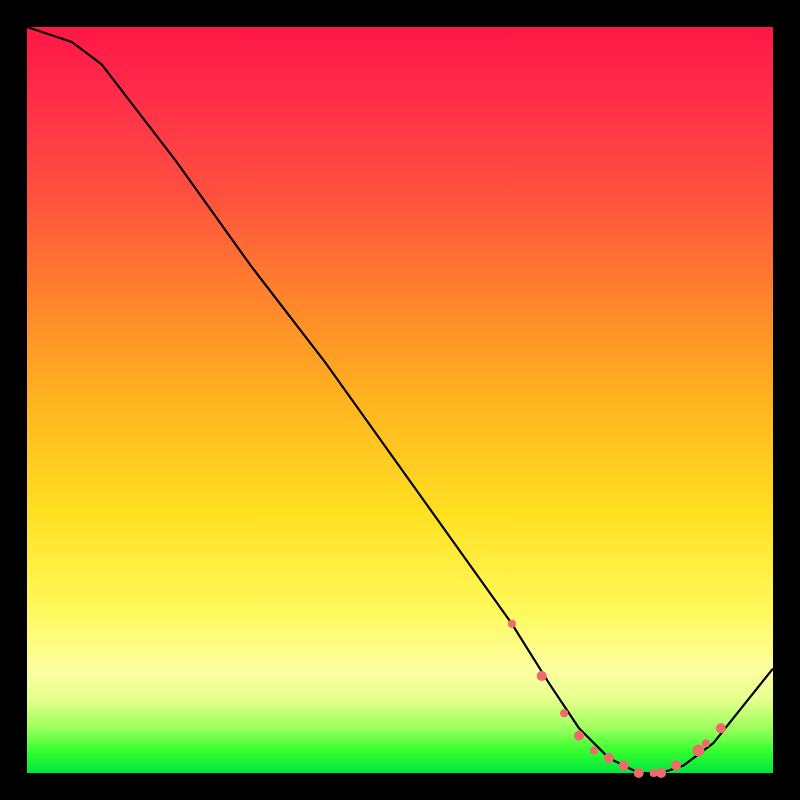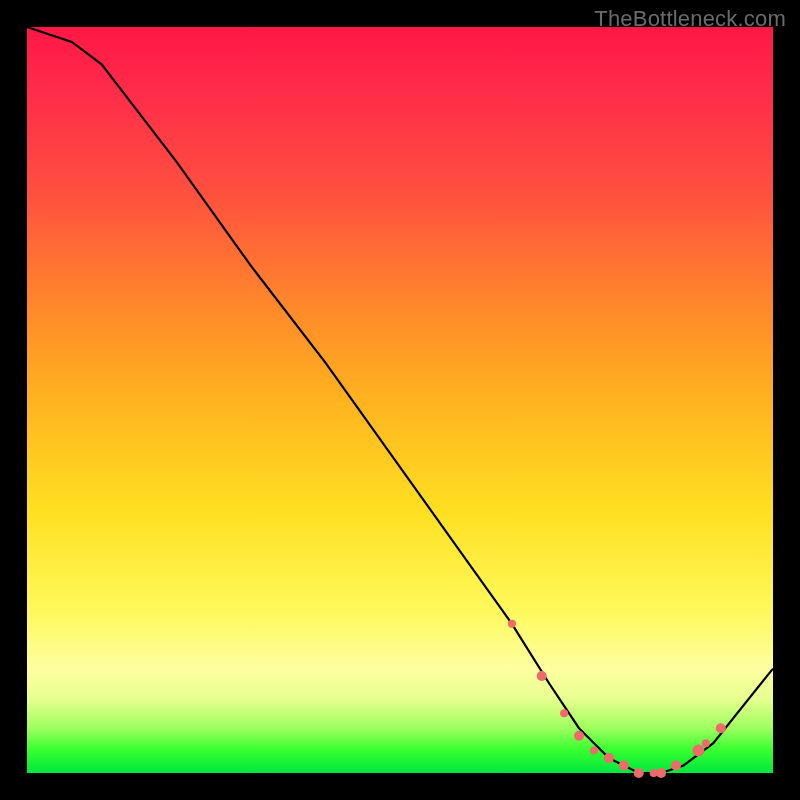--- a/index.html
+++ b/index.html
@@ -81,14 +81,13 @@
           <circle cx="611.7" cy="746.0" r="5" class="marker"></circle>
           <circle cx="626.6" cy="746.0" r="4" class="marker"></circle>
           <circle cx="634.1" cy="746.0" r="5" class="marker"></circle>
           <circle cx="649.0" cy="738.5" r="5" class="marker"></circle>
           <circle cx="671.4" cy="723.6" r="6" class="marker"></circle>
           <circle cx="678.9" cy="716.2" r="4" class="marker"></circle>
           <circle cx="693.8" cy="701.2" r="5" class="marker"></circle>
         </g>
     </svg>
   </div>
-  <div class="watermark">TheBottleneck.com</div>
 </div>
 
 </body></html>

